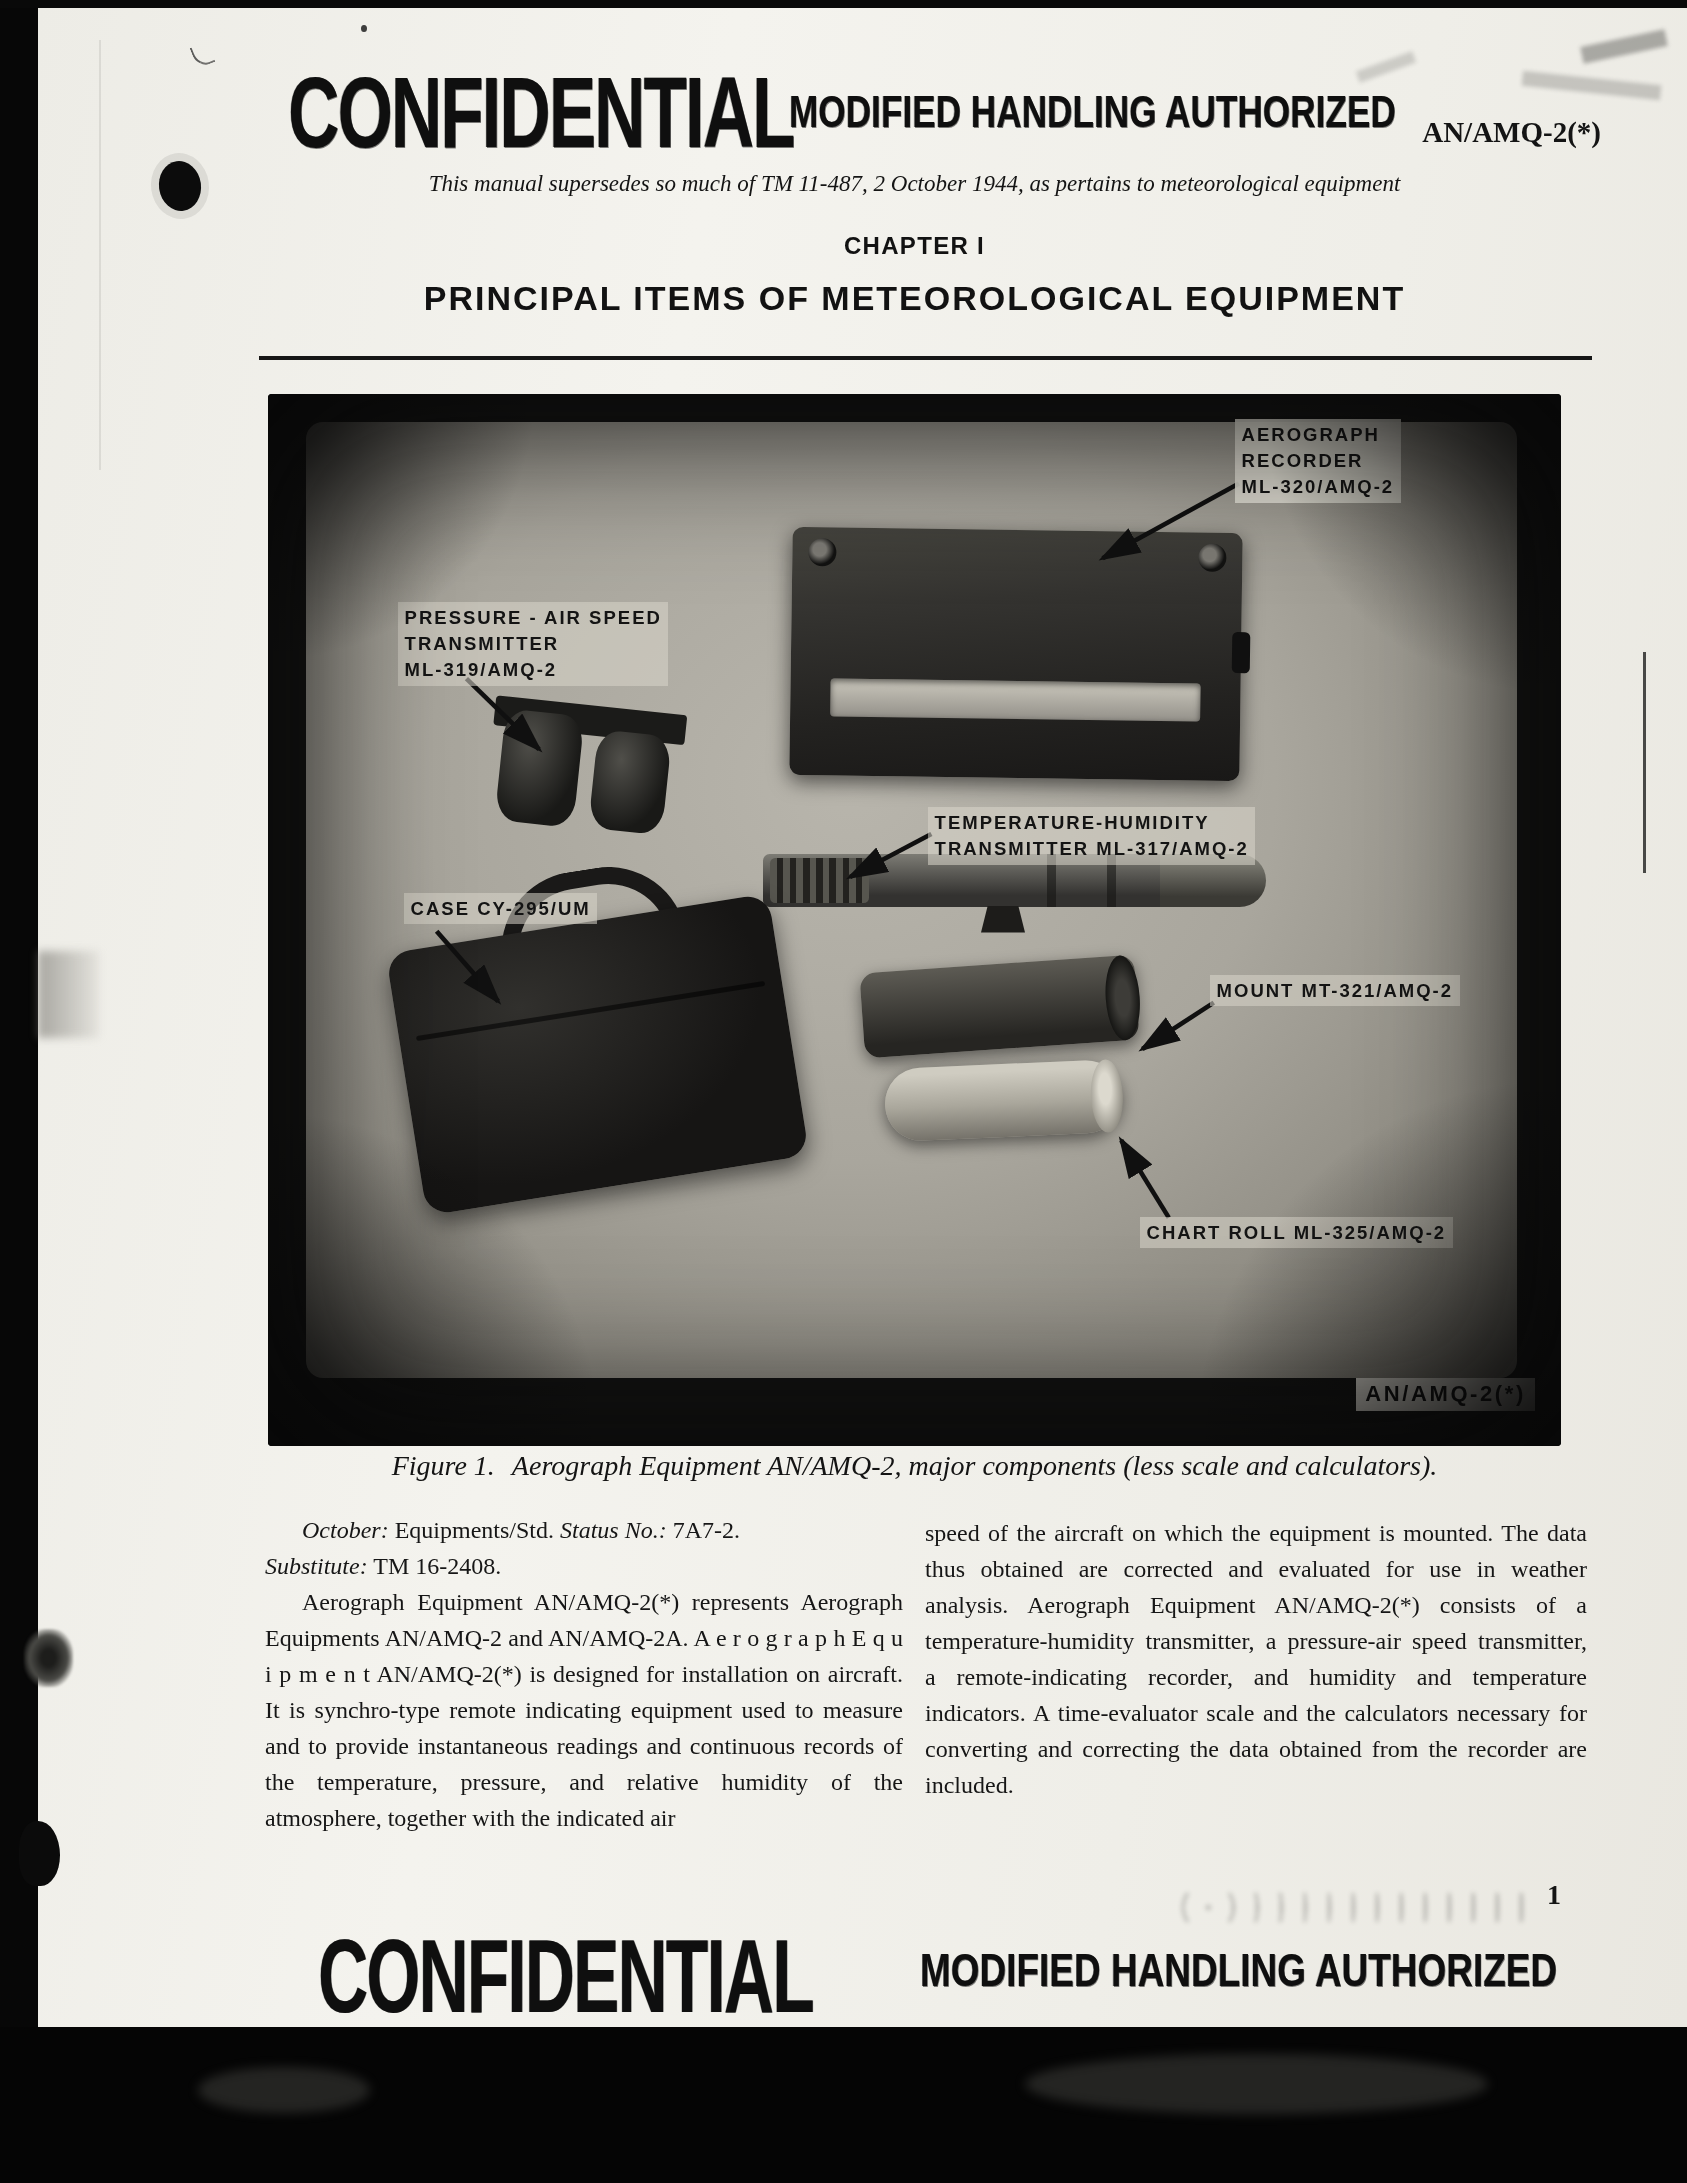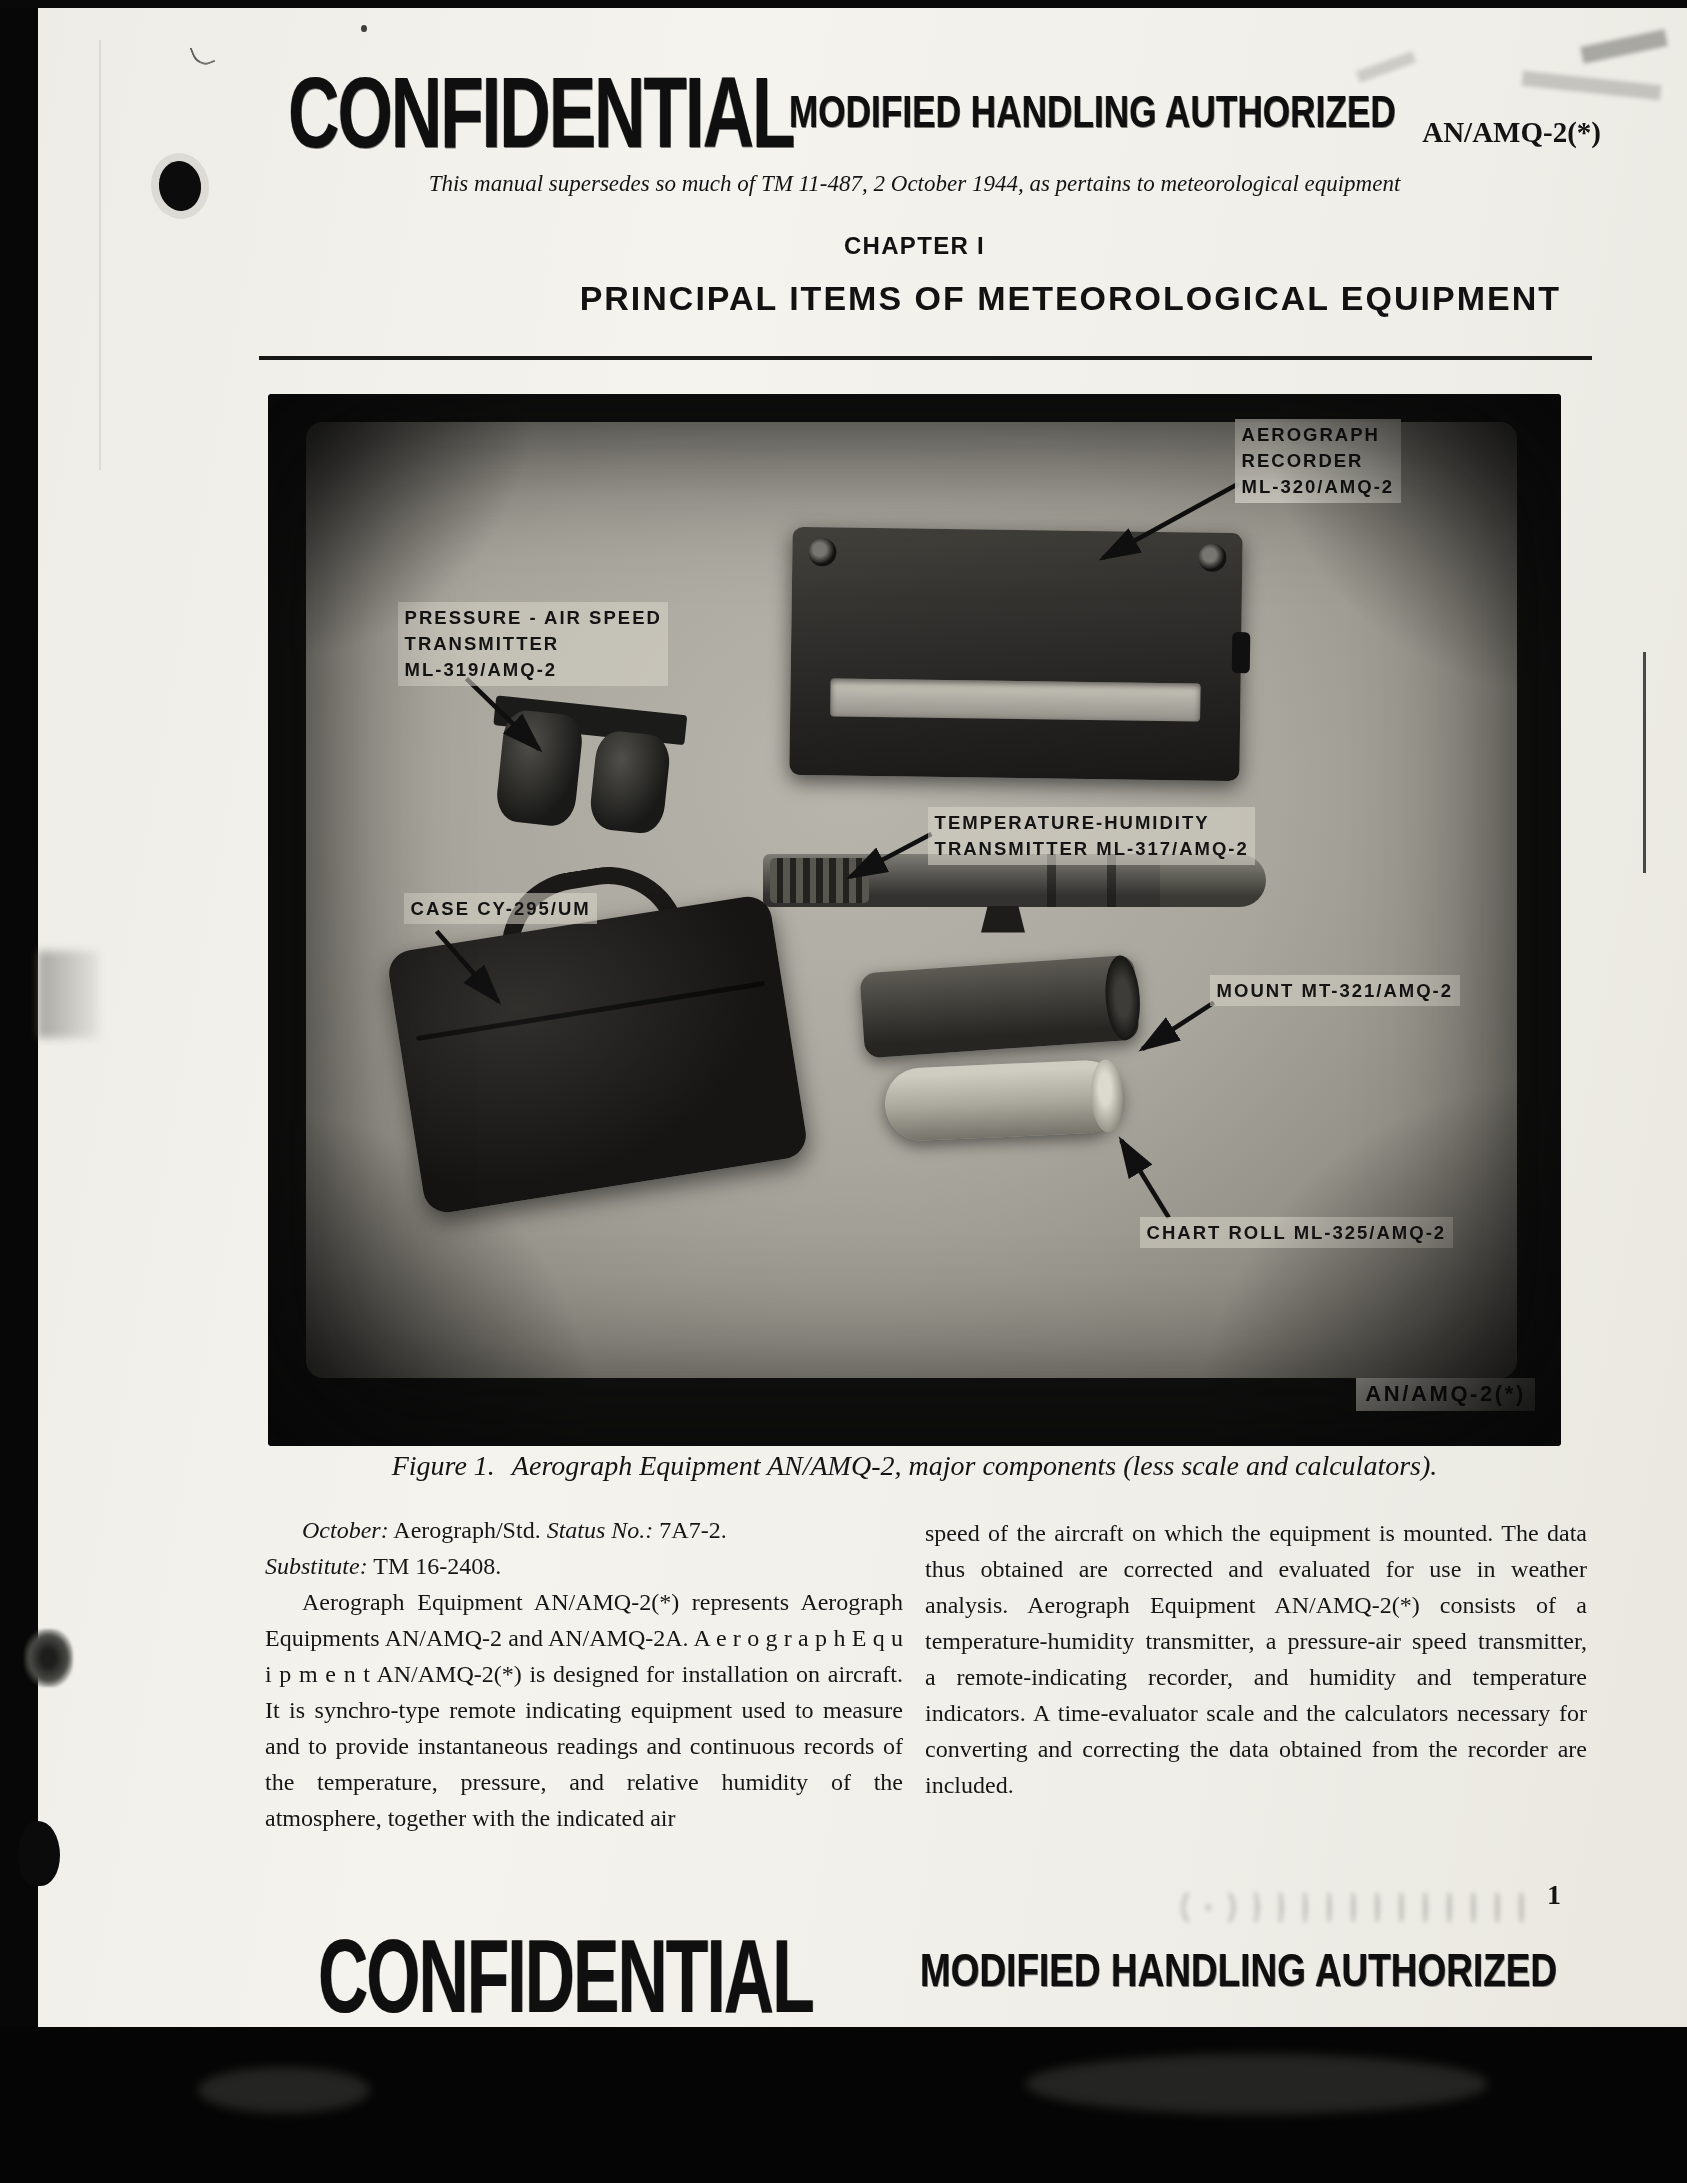--- a/index.html
+++ b/index.html
@@ -25,21 +25,21 @@
               font-weight:700; font-size:29px; white-space:nowrap; }
   .supersede {
     left:268px; top:171px; width:1293px; text-align:center;
     font-style:italic; font-size:23px; white-space:nowrap;
   }
   .chapter-line {
     left:268px; width:1293px; text-align:center;
     font-family:"Liberation Sans", sans-serif; font-weight:700; color:#121212;
   }
   .chapter-num  { top:232px; font-size:24px; letter-spacing:1.3px; }
-  .chapter-title{ top:279px; font-size:34px; letter-spacing:2px;text-align:right; }
+  .chapter-title{ top:279px; font-size:34px; letter-spacing:2px; }
   .rule { left:259px; top:356px; width:1333px; height:4px; background:#161616; }
   
   .photo {
     left:268px; top:394px; width:1293px; height:1052px;
     background:#121211; border-radius:4px; overflow:hidden;
   }
   .backdrop {
     position:absolute; left:38px; top:28px; width:1211px; height:956px; border-radius:17px;
     background:radial-gradient(ellipse at 45% 38%, #b8b5ac 0%, #a9a69d 45%, #908d84 75%, #7b786f 100%);
   }
@@ -240,21 +240,21 @@
     <div class="vignette"></div>
   </div>
 
   <div class="caption abs">
     <span class="cap-label">Figure 1.</span><span>Aerograph Equipment AN/AMQ-2, major components (less scale and calculators).</span>
   </div>
 
   <div class="col col-left">
     <p class="indent">
       <span class="ital">October:</span>
-      <span>Aerograph/Std.</span>
+      <span>Equipments/Std.</span>
       <span class="ital">Status No.:</span>
       <span>7A7-2.</span><br>
       <span class="ital">Substitute:</span>
       <span>TM 16-2408.</span>
     </p>
     <p class="indent">Aerograph Equipment AN/AMQ-2(*) represents Aerograph Equipments AN/AMQ-2 and AN/AMQ-2A. A e r o g r a p h  E q u i p m e n t AN/AMQ-2(*) is designed for installation on aircraft. It is synchro-type remote indicating equipment used to measure and to provide instantaneous readings and continuous records of the temperature, pressure, and relative humidity of the atmosphere, together with the indicated air</p>
   </div>
   <div class="col col-right">
     <p>speed of the aircraft on which the equipment is mounted. The data thus obtained are corrected and evaluated for use in weather analysis. Aerograph Equipment AN/AMQ-2(*) consists of a temperature-humidity transmitter, a pressure-air speed transmitter, a remote-indicating recorder, and humidity and temperature indicators. A time-evaluator scale and the calculators necessary for converting and correcting the data obtained from the recorder are included.</p>
   </div>

